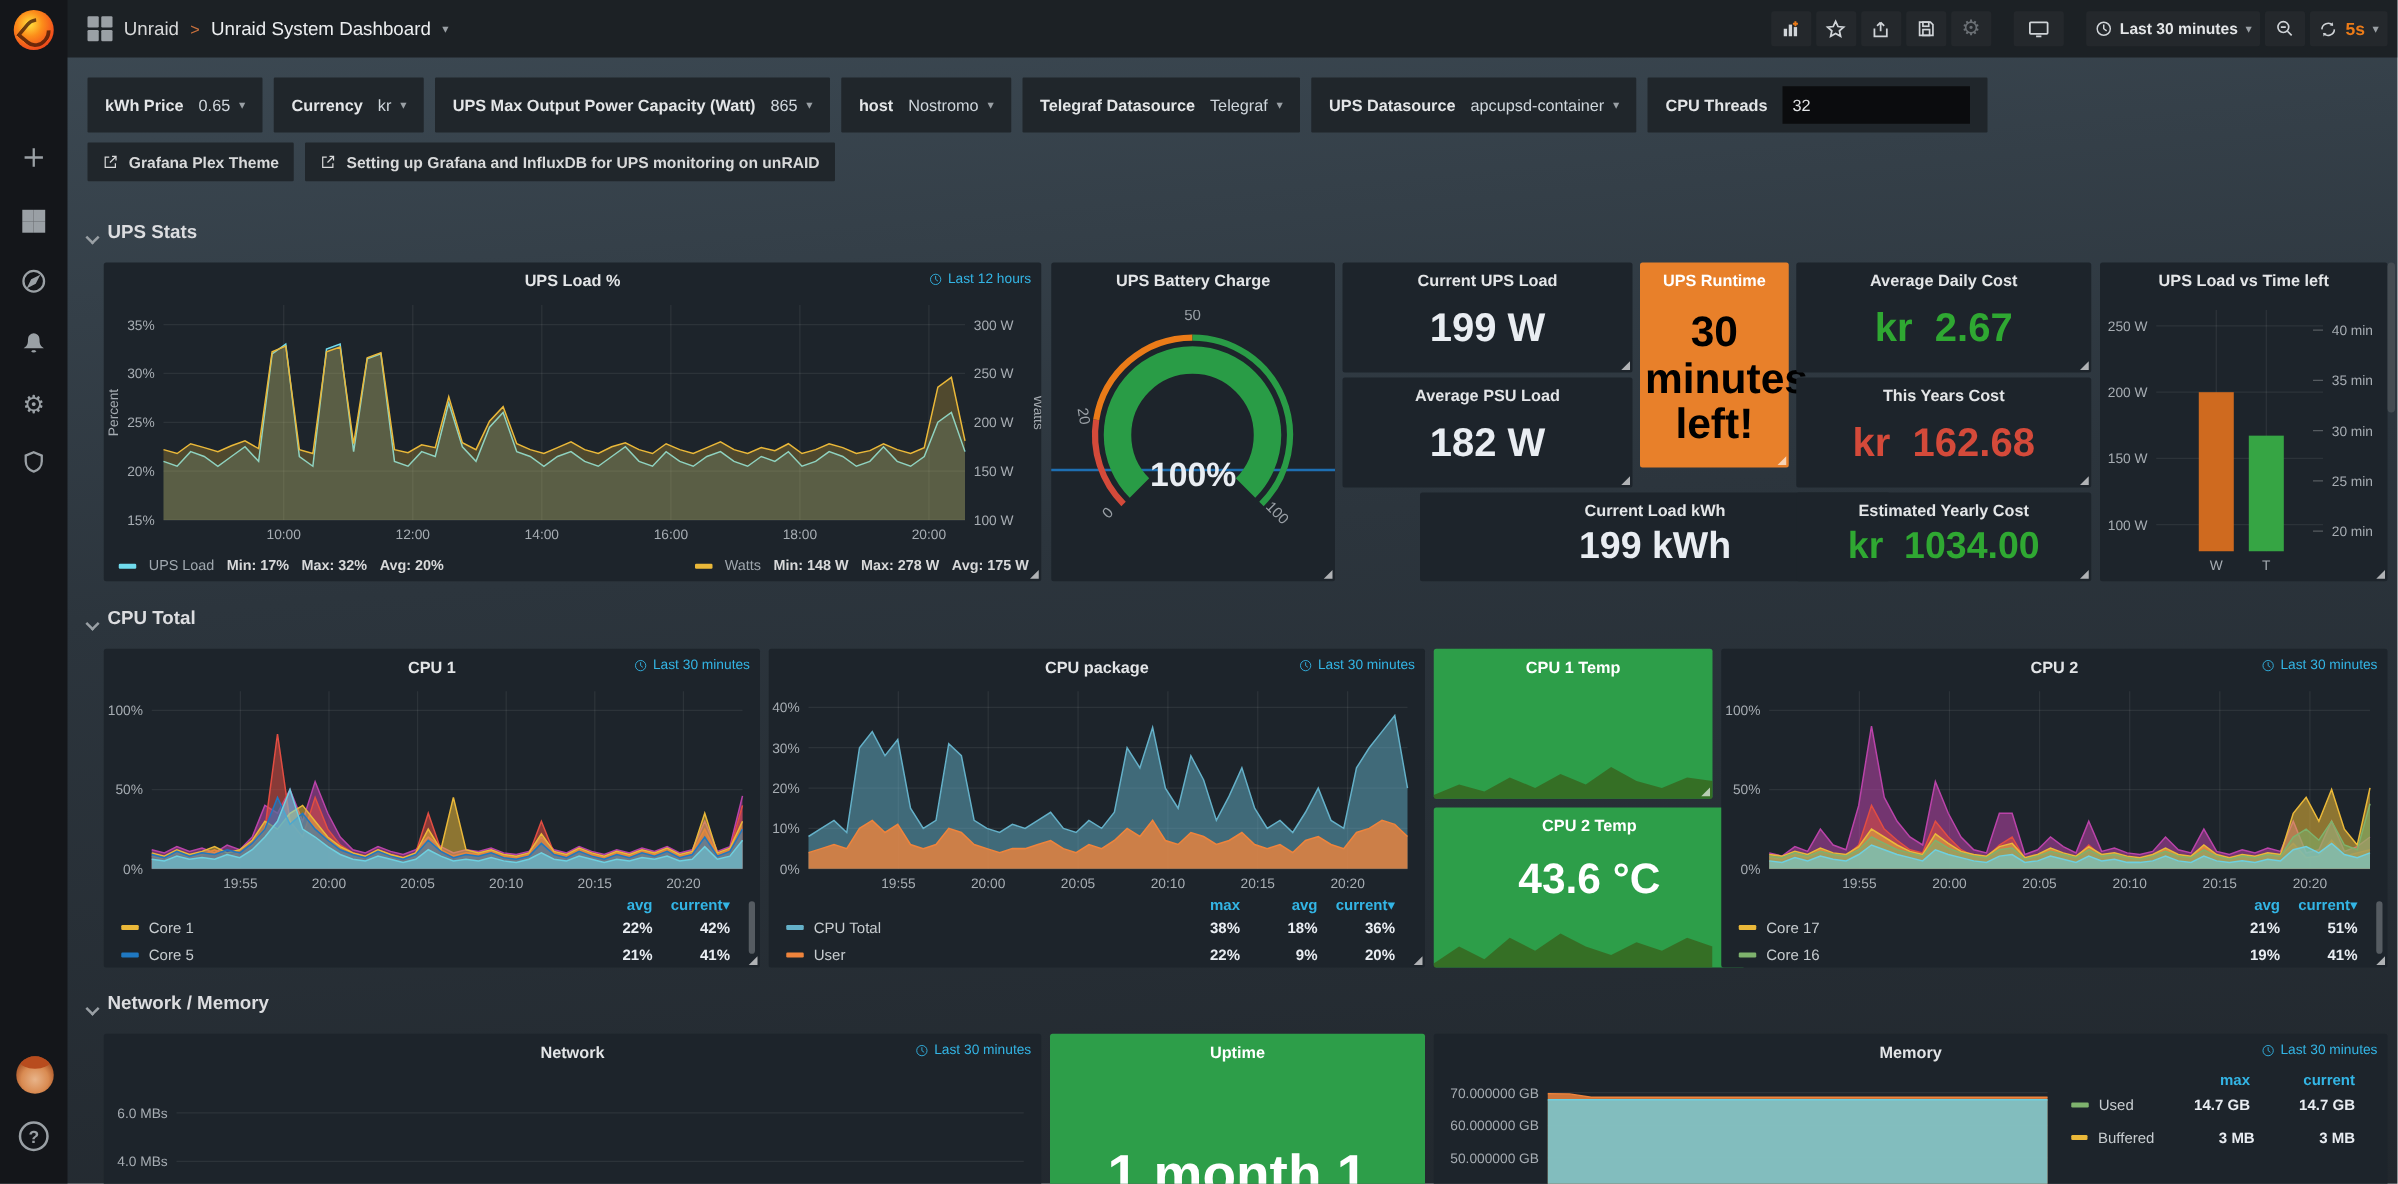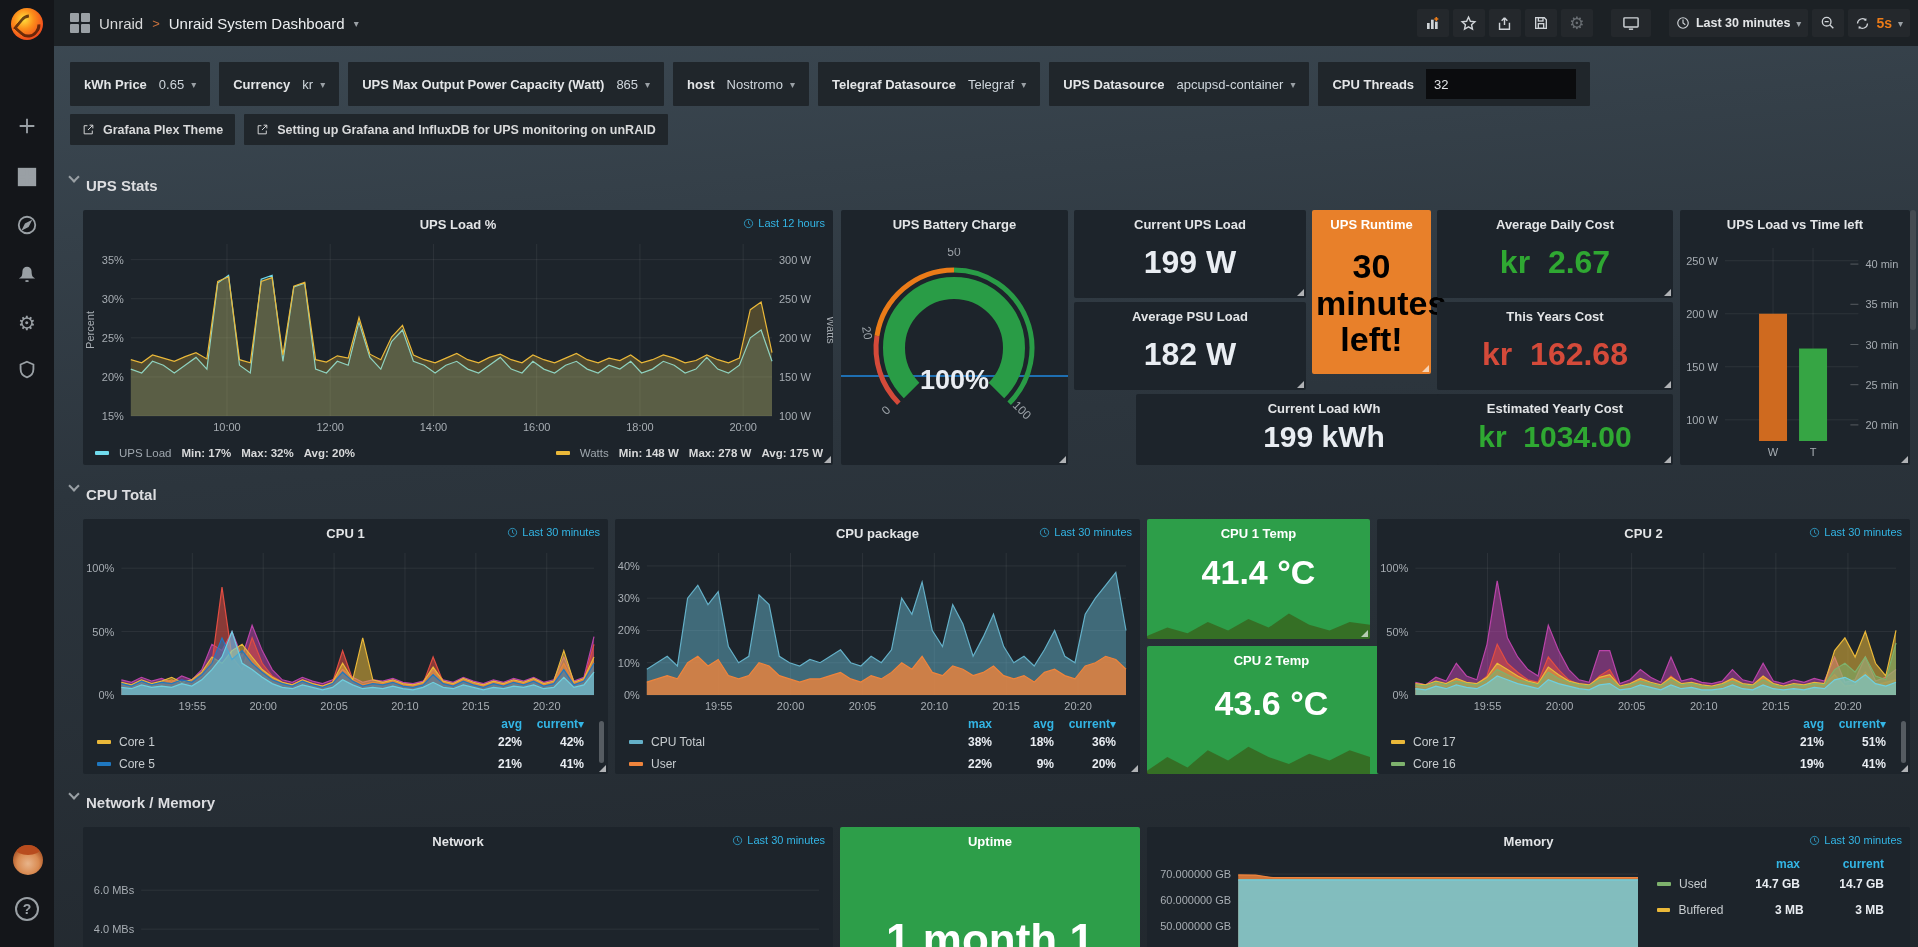--- a/index.html
+++ b/index.html
@@ -47,21 +47,21 @@
     border-radius:1px; cursor:pointer; }
   .varlabel { font-size:13px; font-weight:bold; color:#e3e5e7; }
   .varvalue { font-size:13px; color:#cfd6dc; display:flex; gap:7px; align-items:center;}
   .varinput { width:150px; height:30px; background:#0b0c0e; border:none; color:#e3e5e7; font-size:13px;
     padding:0 8px; font-family:inherit; }
   .linkrow { position:absolute; left:70px; top:114px; display:flex; gap:9px; z-index:10; }
   .linkbox { background:#20262b; height:31px; display:flex; align-items:center; padding:0 12px; gap:8px;
     font-size:12.5px; font-weight:bold; color:#d8d9da; cursor:pointer; border-radius:1px; }
   .linkbox svg { stroke:#d8d9da; fill:none; stroke-width:1.8; }
   
-  .section-h { position:absolute; display:flex; align-items:flex-start; gap:8px; font-size:15px; font-weight:600;
+  .section-h { position:absolute; display:flex; align-items:flex-end; gap:8px; font-size:15px; font-weight:600;
     color:#dcdde0; cursor:pointer; z-index:5;}
   .chev { width:8px; height:8px; border-right:2px solid #9aa0a5; border-bottom:2px solid #9aa0a5;
     transform:rotate(45deg); margin-top:-4px; }
   .panel { position:absolute; background:#1d242b; border-radius:2px; }
   .panel::after { content:""; position:absolute; right:2px; bottom:2px; width:0; height:0;
     border-left:7px solid transparent; border-bottom:7px solid rgba(255,255,255,0.65); }
   .ptitle { position:absolute; top:7px; left:0; right:0; text-align:center; font-size:13px; font-weight:600;
     color:#e3e5e7; cursor:pointer; z-index:3;}
   .ptag { position:absolute; top:7px; right:8px; font-size:11px; color:#33b5e5; display:flex; gap:4px;
     align-items:center; cursor:pointer; z-index:3;}
@@ -540,21 +540,20 @@
         <span class="vv">20%</span>
       </div>
   </div>
 </div>
 
 <div class="panel green-panel" style="left:1147px; top:519px; width:223px; height:120px">
   <div class="ptitle" style="color:#fff">CPU 1 Temp</div>
   <div class="chart" style="left:0; bottom:0; right:0; height:30px"><svg width="223" height="30">
         <path d="M0 30 L0.0 27.0 L20.3 18.6 L40.5 24.2 L60.8 12.9 L81.1 21.4 L101.4 10.1 L121.6 18.6 L141.9 4.5 L162.2 15.8 L182.5 21.4 L202.7 12.9 L223.0 15.8 L223 30 Z" fill="rgba(60,72,8,0.55)" stroke="none"></path>
       </svg></div>
-  <div class="statv" style="top:34px; font-size:34px; color:#fff">41.4 °C</div>
 </div>
 <div class="panel green-panel" style="left:1147px; top:646px; width:249px; height:128px">
   <div class="ptitle" style="color:#fff">CPU 2 Temp</div>
   <div class="chart" style="left:0; bottom:0; right:0; height:32px"><svg width="223" height="32">
         <path d="M0 32 L0.0 28.8 L20.3 15.1 L40.5 25.4 L60.8 8.2 L81.1 18.5 L101.4 4.8 L121.6 15.1 L141.9 21.9 L162.2 11.7 L182.5 18.5 L202.7 8.2 L223.0 15.1 L223 32 Z" fill="rgba(60,72,8,0.55)" stroke="none"></path>
       </svg></div>
   <div class="statv" style="top:38px; font-size:34px; color:#fff">43.6 °C</div>
 </div>
 
 <div class="panel" style="left:1377px; top:519px; width:533px; height:255px">

